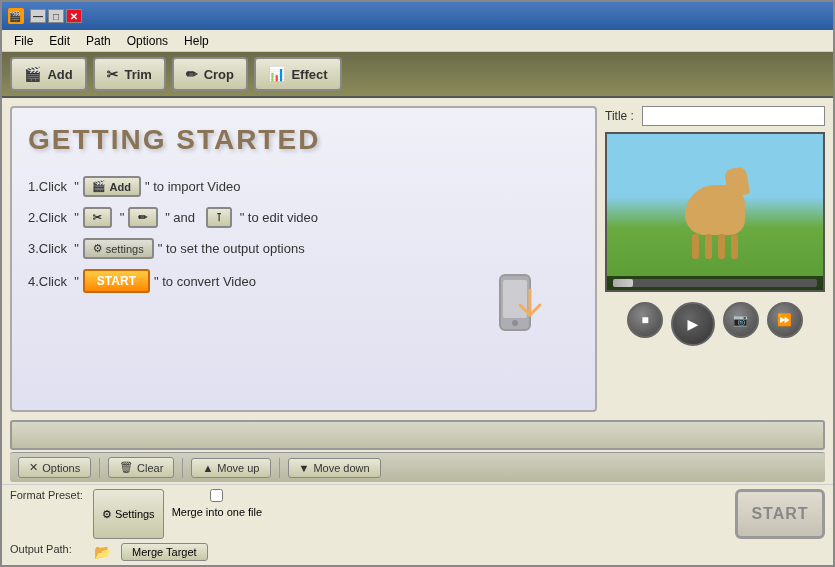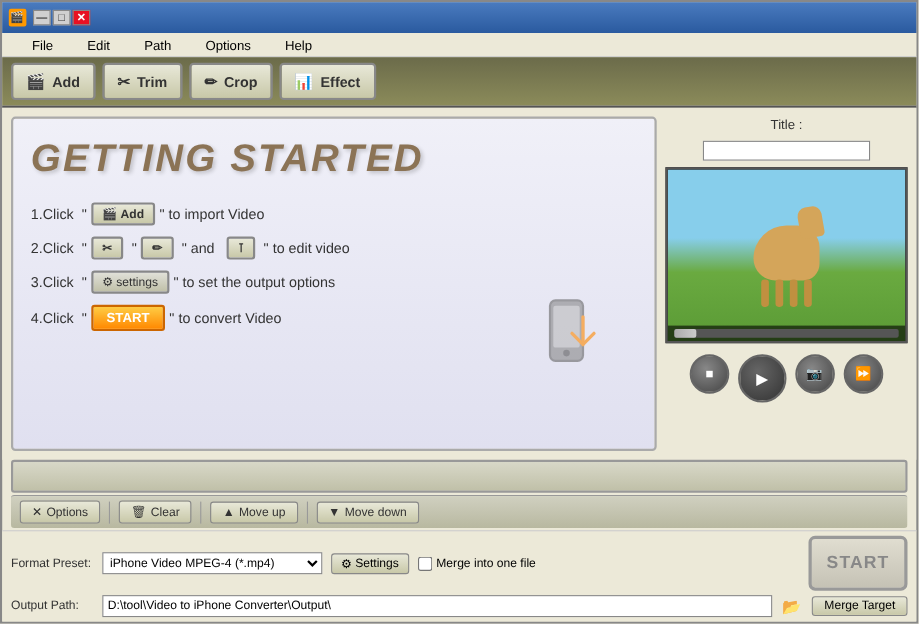--- a/index.html
+++ b/index.html
@@ -72,21 +72,20 @@
       align-items: center;
       padding: 0 4px;
       border-bottom: 1px solid #ccc;
     }
 
     .menu-item {
       padding: 2px 8px;
       cursor: pointer;
       font-size: 12px;
       color: #000;
-      margin-left: 15px;
     }
 
     
     .toolbar {
       background: linear-gradient(to bottom, #6b6b4a, #8b8b5a);
       height: 46px;
       display: flex;
       align-items: center;
       padding: 0 8px;
       gap: 6px;
@@ -126,24 +125,23 @@
       flex: 1;
       background: linear-gradient(to bottom, #f0f0f8, #e0e0f0);
       border: 2px solid #aaa;
       border-radius: 4px;
       padding: 16px;
       position: relative;
       overflow: hidden;
     }
 
     .getting-started-title {
-      font-size: 35px;
+      font-size: 28px;
       font-weight: bold;
       color: #8B7355;
-      font-style: italic;
       text-shadow: 2px 2px 4px rgba(0,0,0,0.2);
       margin-bottom: 20px;
       font-family: 'Arial Black', sans-serif;
       letter-spacing: 2px;
     }
 
     .step {
       margin: 10px 0;
       font-size: 13px;
       color: #333;
@@ -202,21 +200,20 @@
       width: 220px;
       display: flex;
       flex-direction: column;
       gap: 6px;
     }
 
     .title-row {
       display: flex;
       align-items: center;
       gap: 8px;
-      flex-direction: column;
     }
 
     .title-label {
       font-size: 12px;
       color: #333;
       white-space: nowrap;
     }
 
     .title-input {
       flex: 1;
@@ -368,21 +365,20 @@
       background: #ece9d8;
       border-top: 1px solid #ccc;
       padding: 4px 8px;
       display: flex;
       flex-direction: column;
       gap: 4px;
     }
 
     .status-row {
       display: flex;
-      align-items: center;
       gap: 8px;
     }
 
     .status-label {
       font-size: 11px;
       color: #333;
       white-space: nowrap;
       min-width: 75px;
     }
 
@@ -406,20 +402,21 @@
       border-radius: 3px;
       cursor: pointer;
       font-size: 11px;
     }
 
     .merge-check {
       display: flex;
       align-items: center;
       gap: 4px;
       font-size: 11px;
+      flex-direction: column;
     }
 
     .path-input {
       flex: 1;
       height: 20px;
       border: 1px solid #888;
       background: white;
       font-size: 11px;
       padding: 0 4px;
     }
@@ -625,38 +622,34 @@
     <div class="divider-v"></div>
     <button class="bottom-btn">
       <span>▼</span>
       <span>Move down</span>
     </button>
   </div>
 
   <div class="status-bar">
     <div class="status-row">
       <span class="status-label">Format Preset:</span>
-      <select class="format-select">
-        <option>iPhone Video MPEG-4 (*.mp4)</option>
-      </select>
       <button class="settings-btn">
         <span>⚙</span>
         <span>Settings</span>
       </button>
       <div class="merge-check">
         <input type="checkbox" style="">
         <span>Merge into one file</span>
       </div>
       <button class="start-big-btn" style="margin-left:auto;">
         <span>START</span>
       </button>
     </div>
     <div class="status-row">
       <span class="status-label">Output Path:</span>
-      <input type="text" class="path-input" value="D:\tool\Video to iPhone Converter\Output\" style="">
       <div class="folder-icon-btn">📂</div>
       <button class="find-btn">
         <span>Merge Target</span>
       </button>
     </div>
   </div>
 
 </div>
 
 </body></html>

